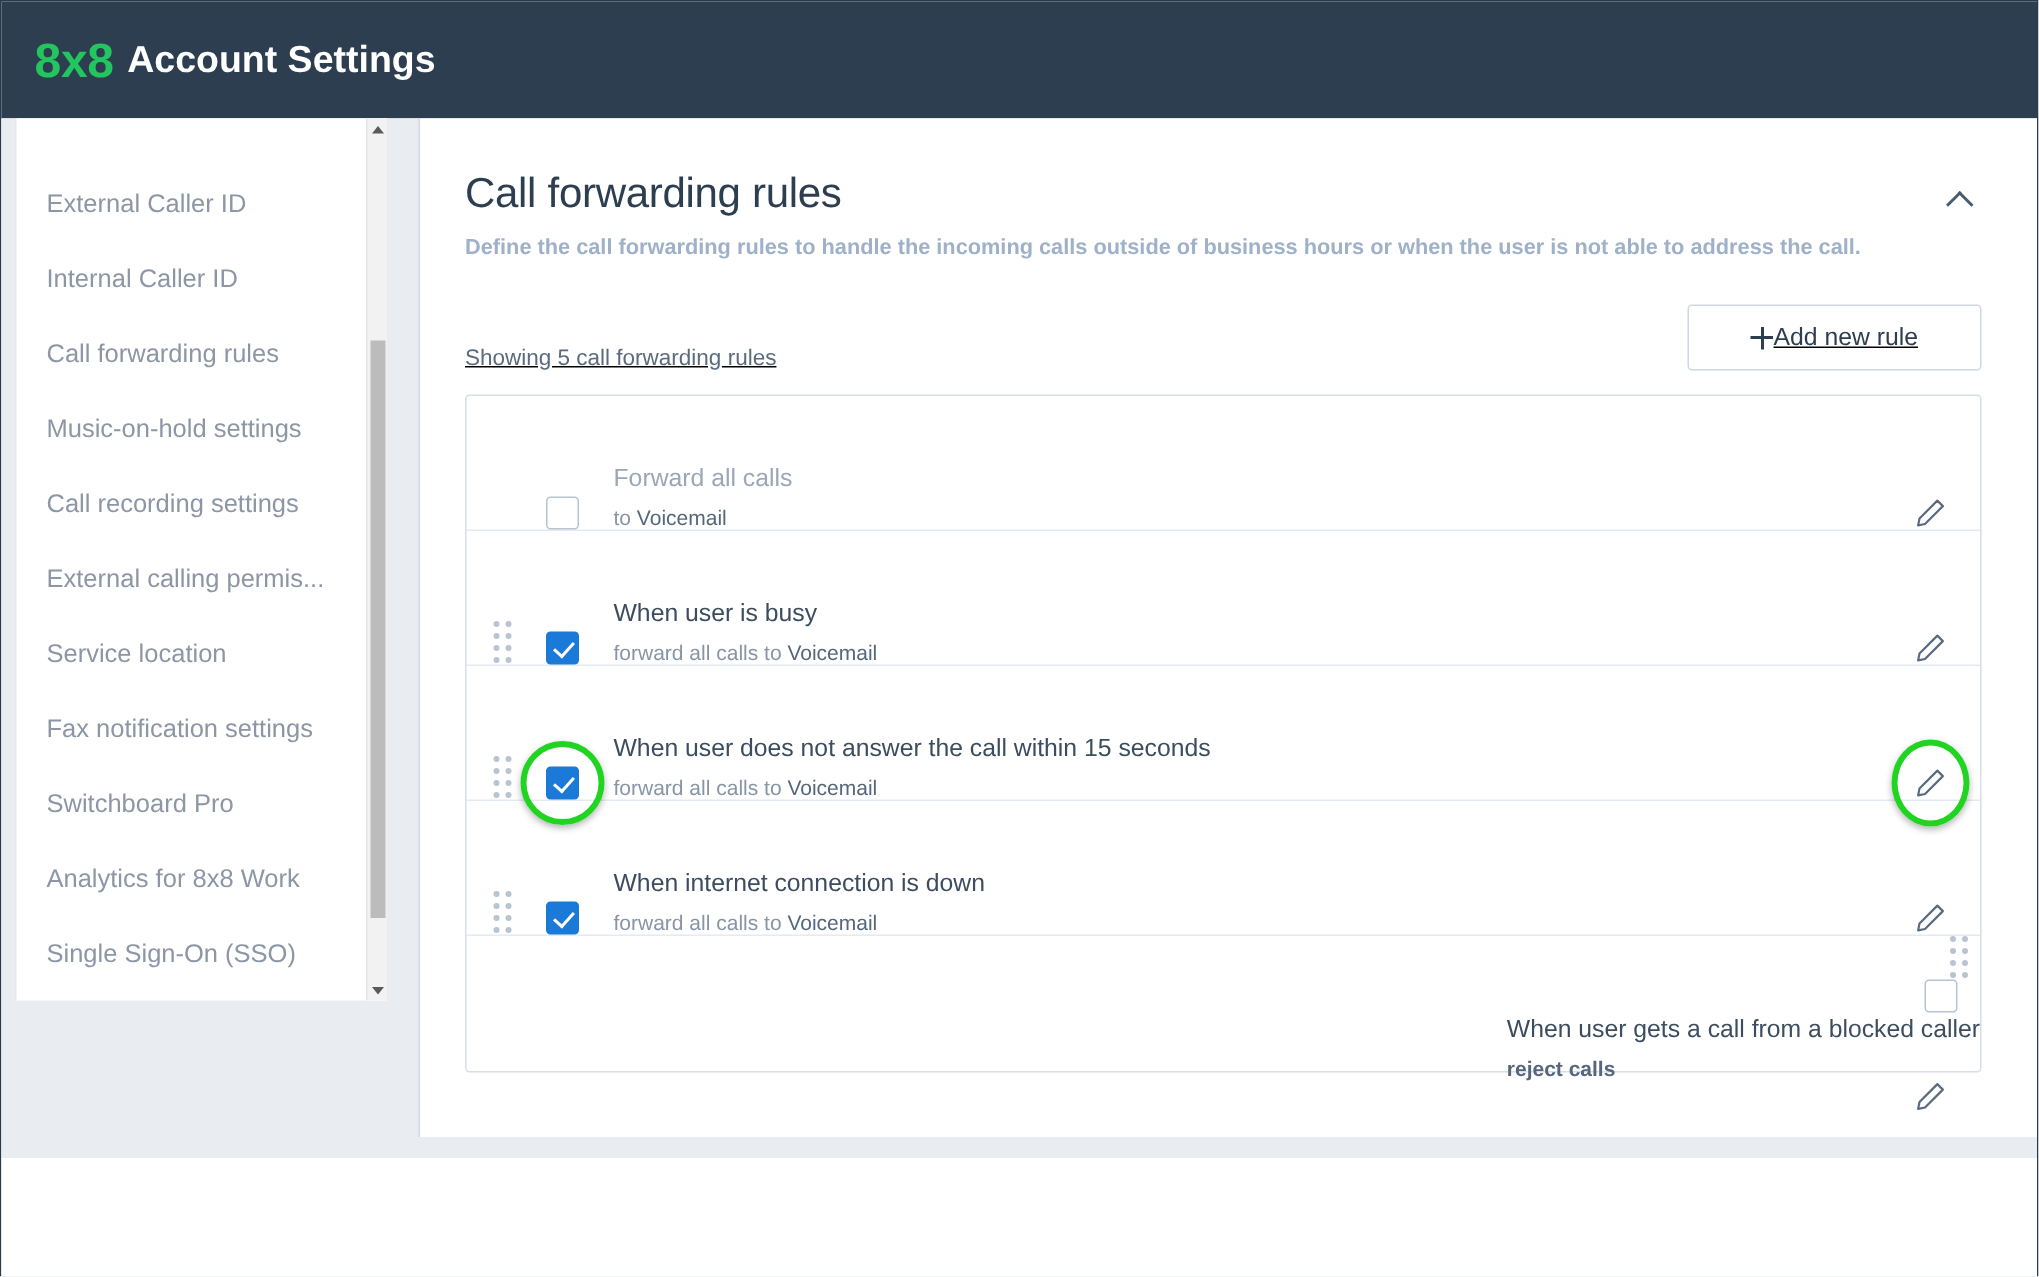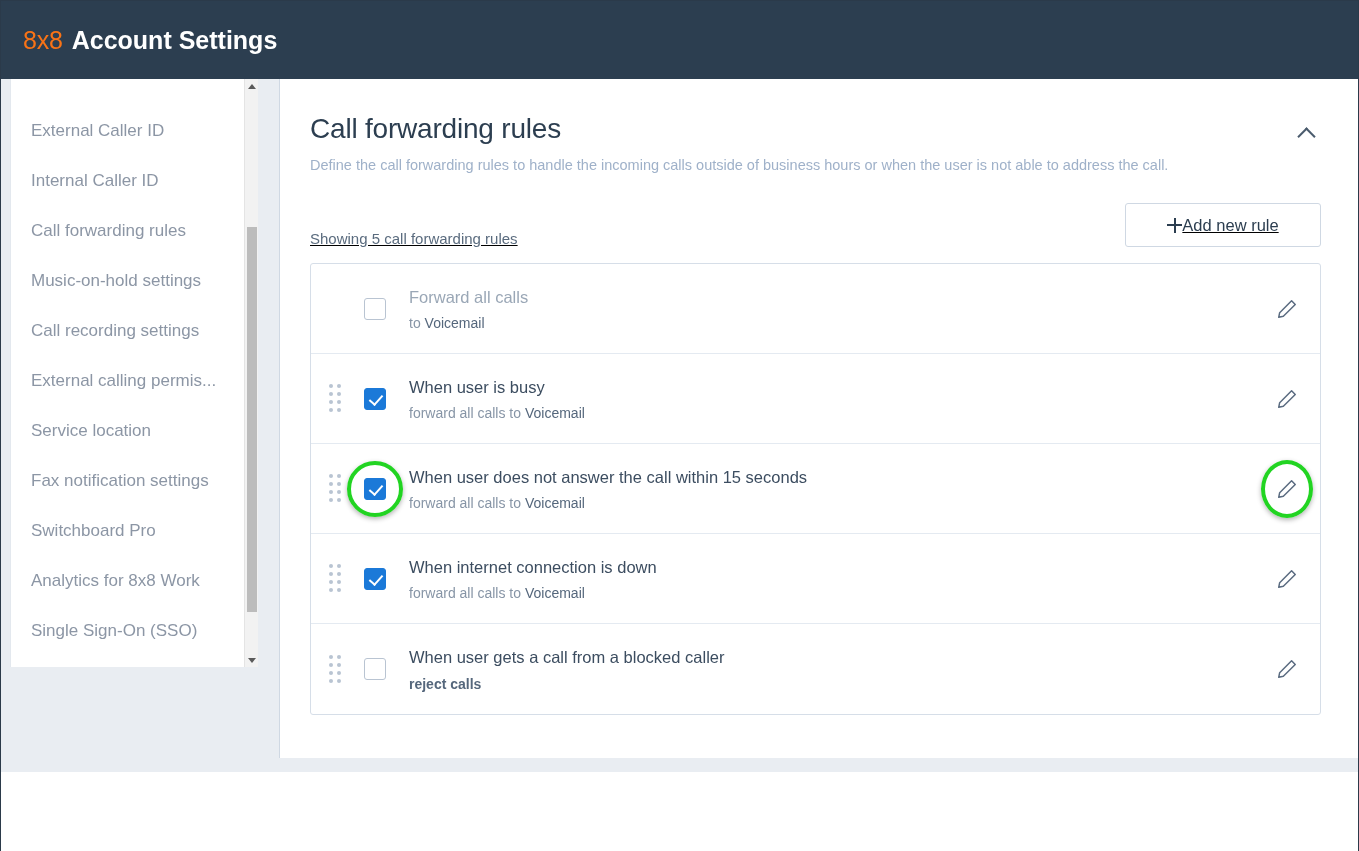--- a/index.html
+++ b/index.html
@@ -18,23 +18,23 @@
 
   
   .header {
     height: 78px;
     background: #2c3e50;
     display: flex;
     align-items: center;
     padding-left: 22px;
   }
   .brand {
-    font-size: 25px;
-    color: #f97316;
-    font-weight: 400;
+    font-size: 32px;
+    color: #22c55e;
+    font-weight: 700;
     letter-spacing: -0.2px;
   }
   .brand-rest {
     font-size: 25px;
     color: #ffffff;
     font-weight: 700;
     margin-left: 9px;
   }
 
   
@@ -55,23 +55,23 @@
   .sidebar-panel {
     position: absolute;
     left: 9px; top: 0;
     width: 248px; height: 588px;
     background: #ffffff;
     overflow: hidden;
     border-left: 1px solid #e3e8ee;
   }
   .sidebar-list {
     position: absolute;
-    left: 0; top: 11px;
+    left: 0; top: 0;
     width: 240px;
-    padding-top: 16px;
+    padding-top: 32px;
   }
   .side-item {
     height: 50px;
     display: flex;
     align-items: center;
     padding-left: 20px;
     font-size: 17px;
     color: #8c96a5;
     white-space: nowrap;
     cursor: pointer;
@@ -125,21 +125,21 @@
   .sect-title {
     font-size: 28px;
     color: #2c3e50;
     font-weight: 400;
     letter-spacing: -0.2px;
   }
   .sect-desc {
     margin-top: 12px;
     font-size: 14.5px;
     color: #9fb1c9;
-    font-weight: 400;
+    font-weight: 700;
   }
   .collapse-btn {
     position: absolute;
     right: 0; top: 8px;
     width: 30px; height: 26px;
     display: flex; align-items: center; justify-content: center;
     cursor: pointer;
   }
   .chev {
     width: 13px; height: 13px;
@@ -192,25 +192,25 @@
   .rules {
     margin-top: 16px;
     border: 1px solid #d6dee8;
     border-radius: 3px;
     background: #ffffff;
   }
   .rule-row {
     position: relative;
     height: 90px;
     display: flex;
-    align-items: center;
+    align-items: flex-end;
     border-bottom: 1px solid #e4eaf1;
     padding-left: 10px;
   }
-  .rule-row:last-child { border-bottom: none; }
+  .rule-row:last-child { border-bottom: none; flex-direction: column; }
 
   .drag {
     width: 28px;
     display: flex;
     justify-content: center;
     flex: none;
     cursor: grab;
   }
   .drag-dots {
     display: grid;

